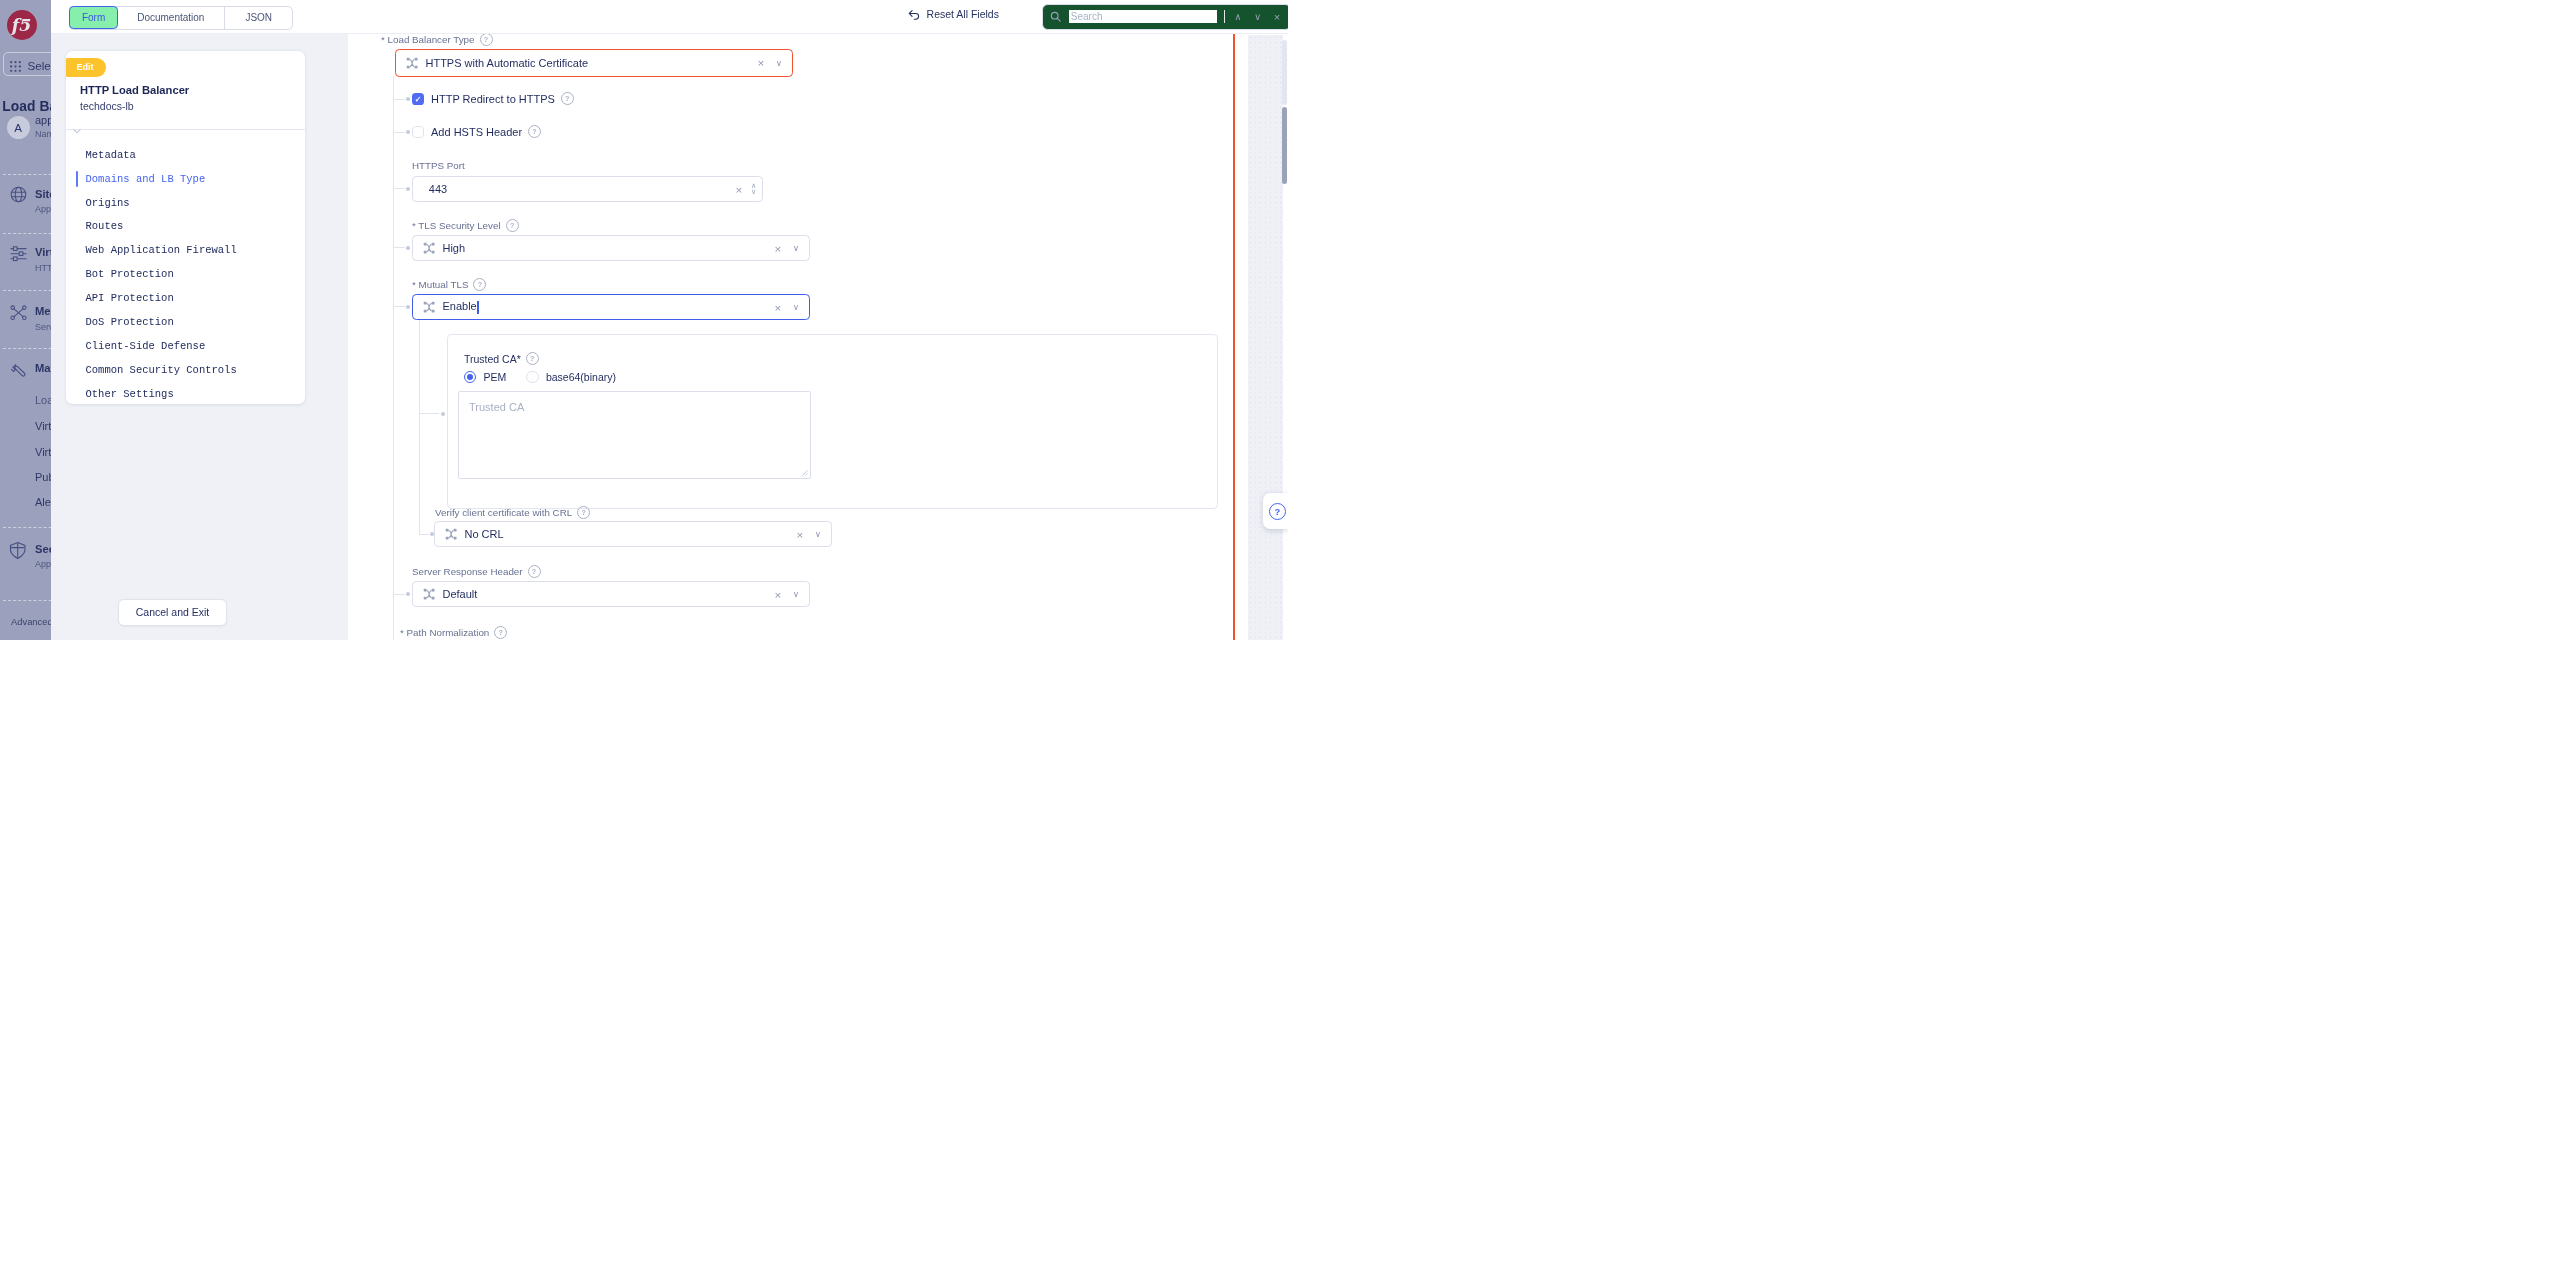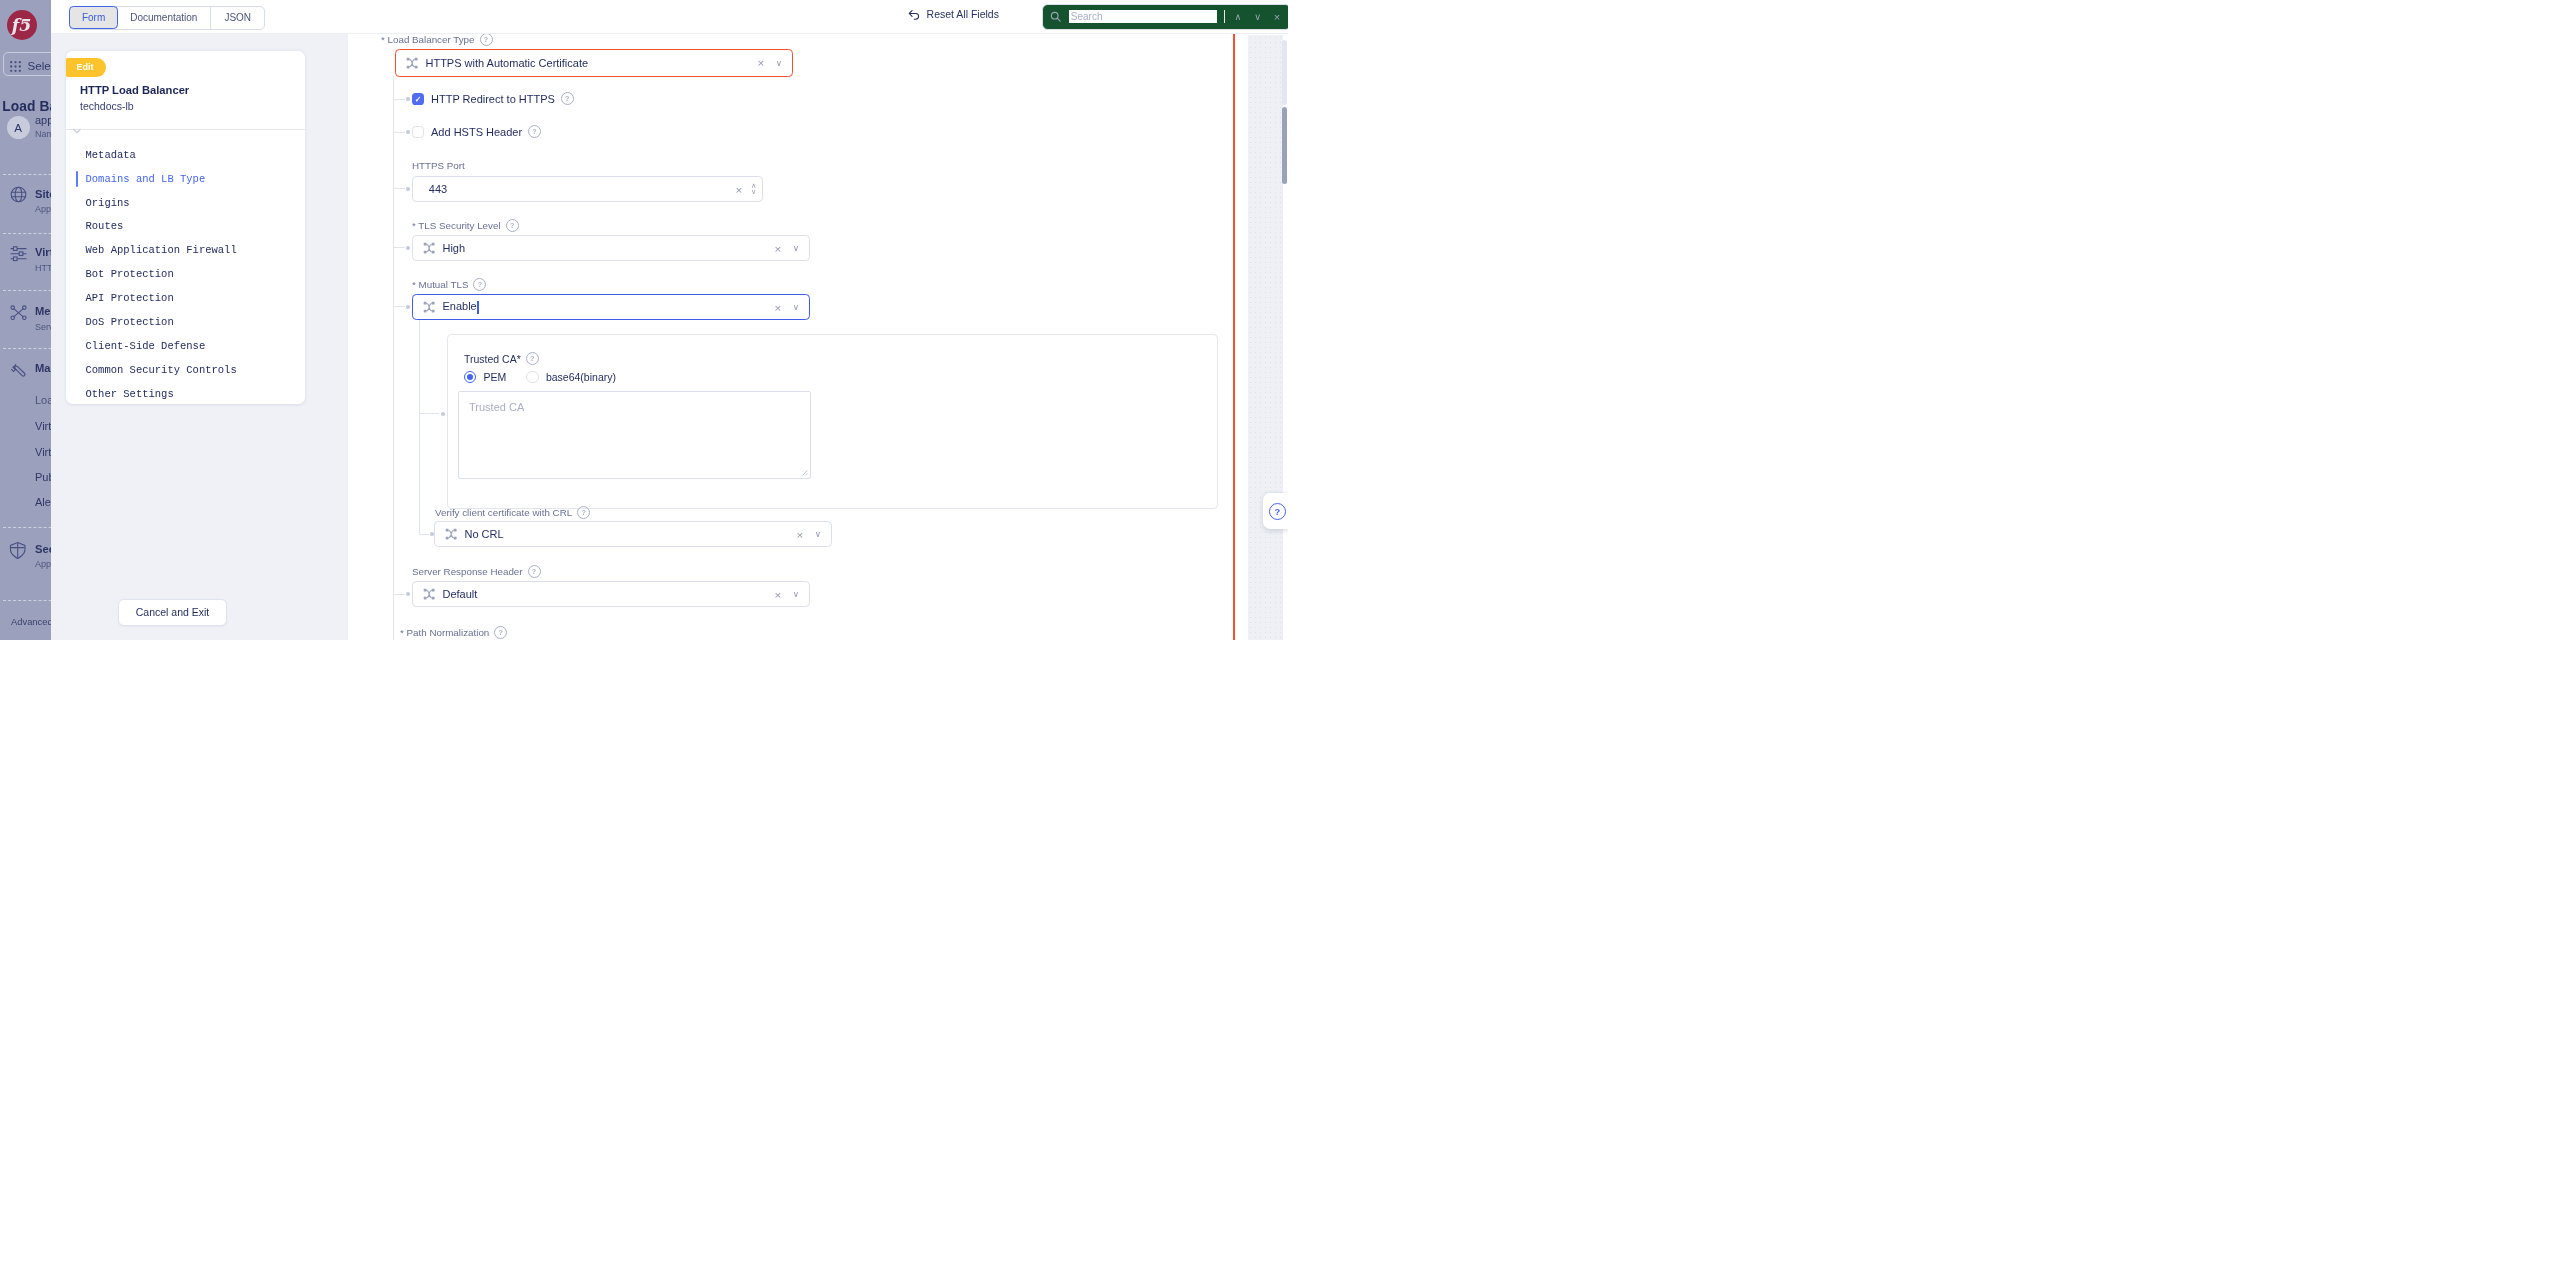--- a/index.html
+++ b/index.html
@@ -22,24 +22,24 @@
   .nav-div{position:absolute;left:2.9px;width:145px;border-top:0.7px dashed rgba(255,255,255,.5);}
   .avatar{position:absolute;left:6.5px;width:23px;height:23px;border-radius:50%;
           background:rgba(236,238,246,.55);color:#2a356e;display:flex;align-items:center;
           justify-content:center;font-size:11.6px;}
   .nav-adv{position:absolute;left:11px;font-size:9.4px;color:rgba(40,50,95,.85);}
   
   #topbar{left:51px;top:0;width:1237px;height:33px;background:#fff;z-index:5;border-bottom:0.7px solid #eceef5;}
   .tabs{position:absolute;left:18px;top:5.8px;height:22px;display:flex;border:0.7px solid #d8dce9;
         border-radius:5px;background:#fff;}
   .tab{display:flex;align-items:center;justify-content:center;font-size:10px;color:#4a5578;
-       padding:0 13px;border-right:0.7px solid #d8dce9;}
+       padding:0 20px;border-right:0.7px solid #d8dce9;}
   .tab:last-child{border-right:none;}
   .tab.active{border:1.1px solid #4263eb;border-radius:4.3px;color:#3b5bdb;margin:-0.7px;
-              padding:0 11.6px;background:#e5e5e5;}
+              padding:0 11.6px;background:#86efac;}
   .reset{position:absolute;left:856px;top:8px;display:flex;align-items:flex-start;gap:5.8px;
          font-size:10.5px;color:#27325f;cursor:pointer;}
   .searchbox{position:absolute;left:991px;top:3.6px;width:233px;height:24px;border:0.7px solid #dcdfeb;
              border-radius:5.8px;display:flex;align-items:center;padding:0 7.2px;gap:7px;background:#14532d;}
   .searchbox input{border:none;outline:none;flex:1;font-size:10px;color:#27325f;min-width:0;
                    font-family:"Liberation Sans",sans-serif;}
   .searchbox input::placeholder{color:#a9b0c4;}
   .s-div{width:0.7px;height:13px;background:#e3e6ef;}
   .s-ctl{color:#9aa2b8;font-size:9.4px;padding:0 2.9px;cursor:pointer;}
   

